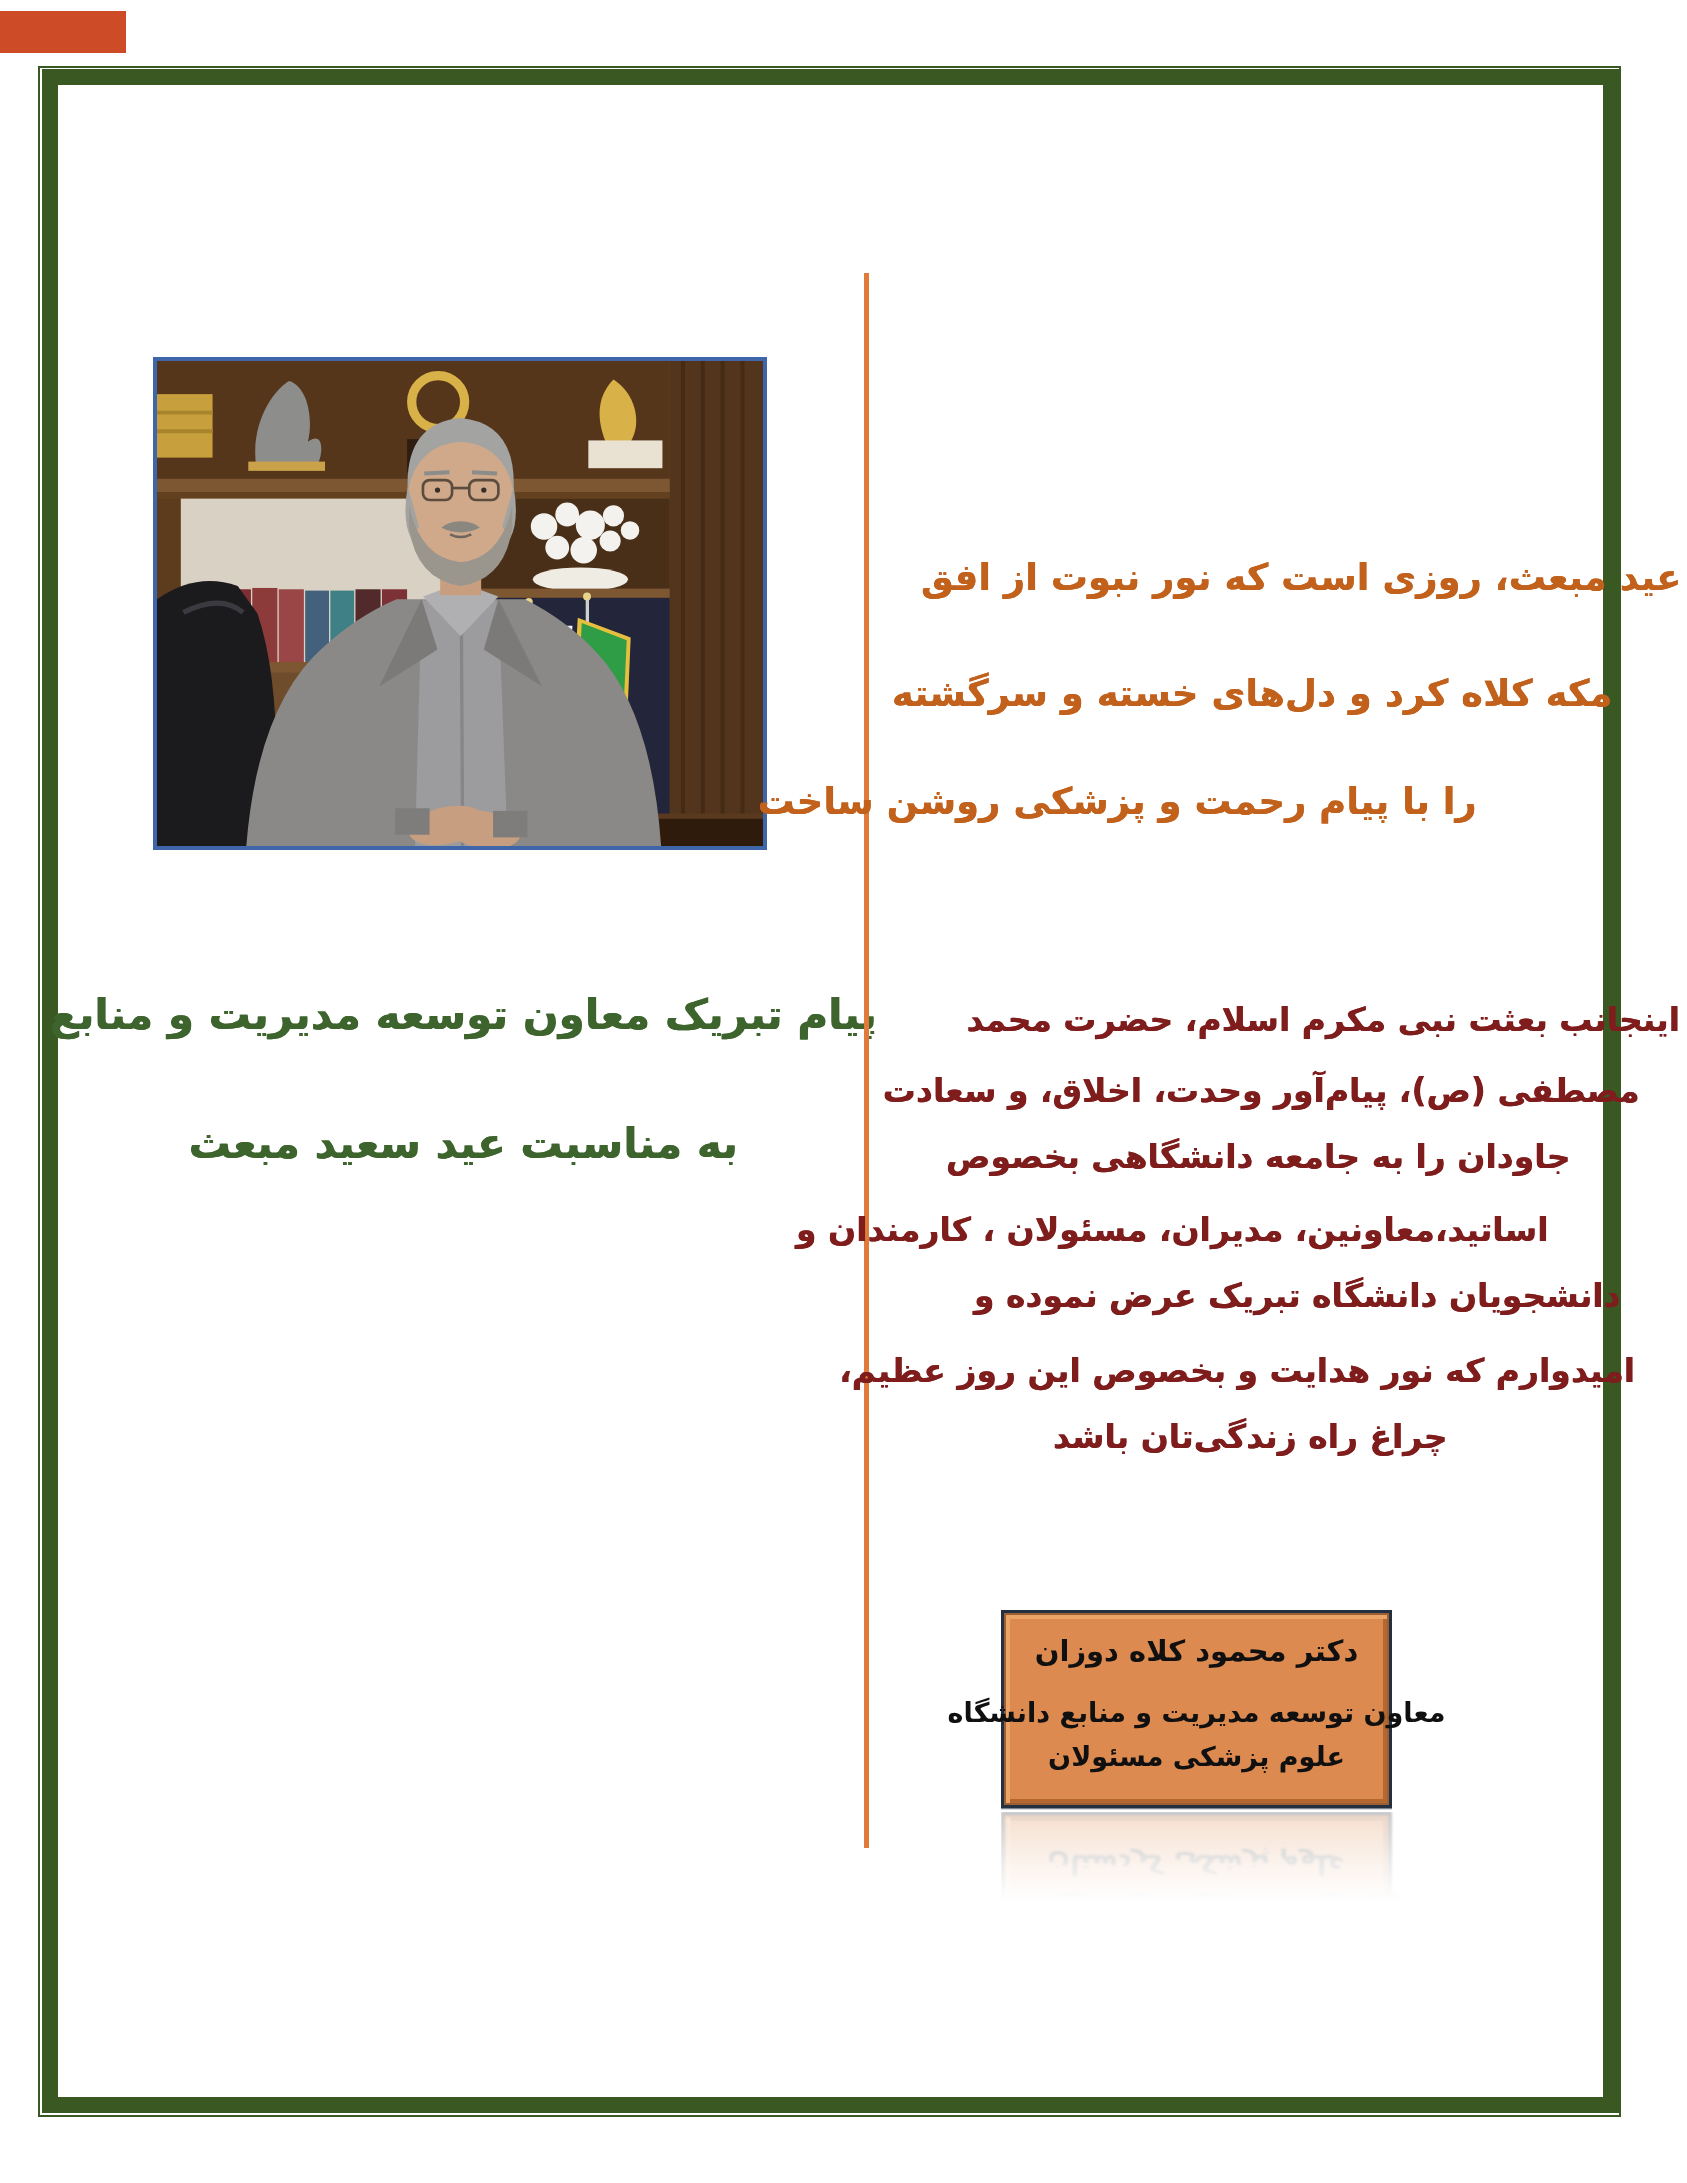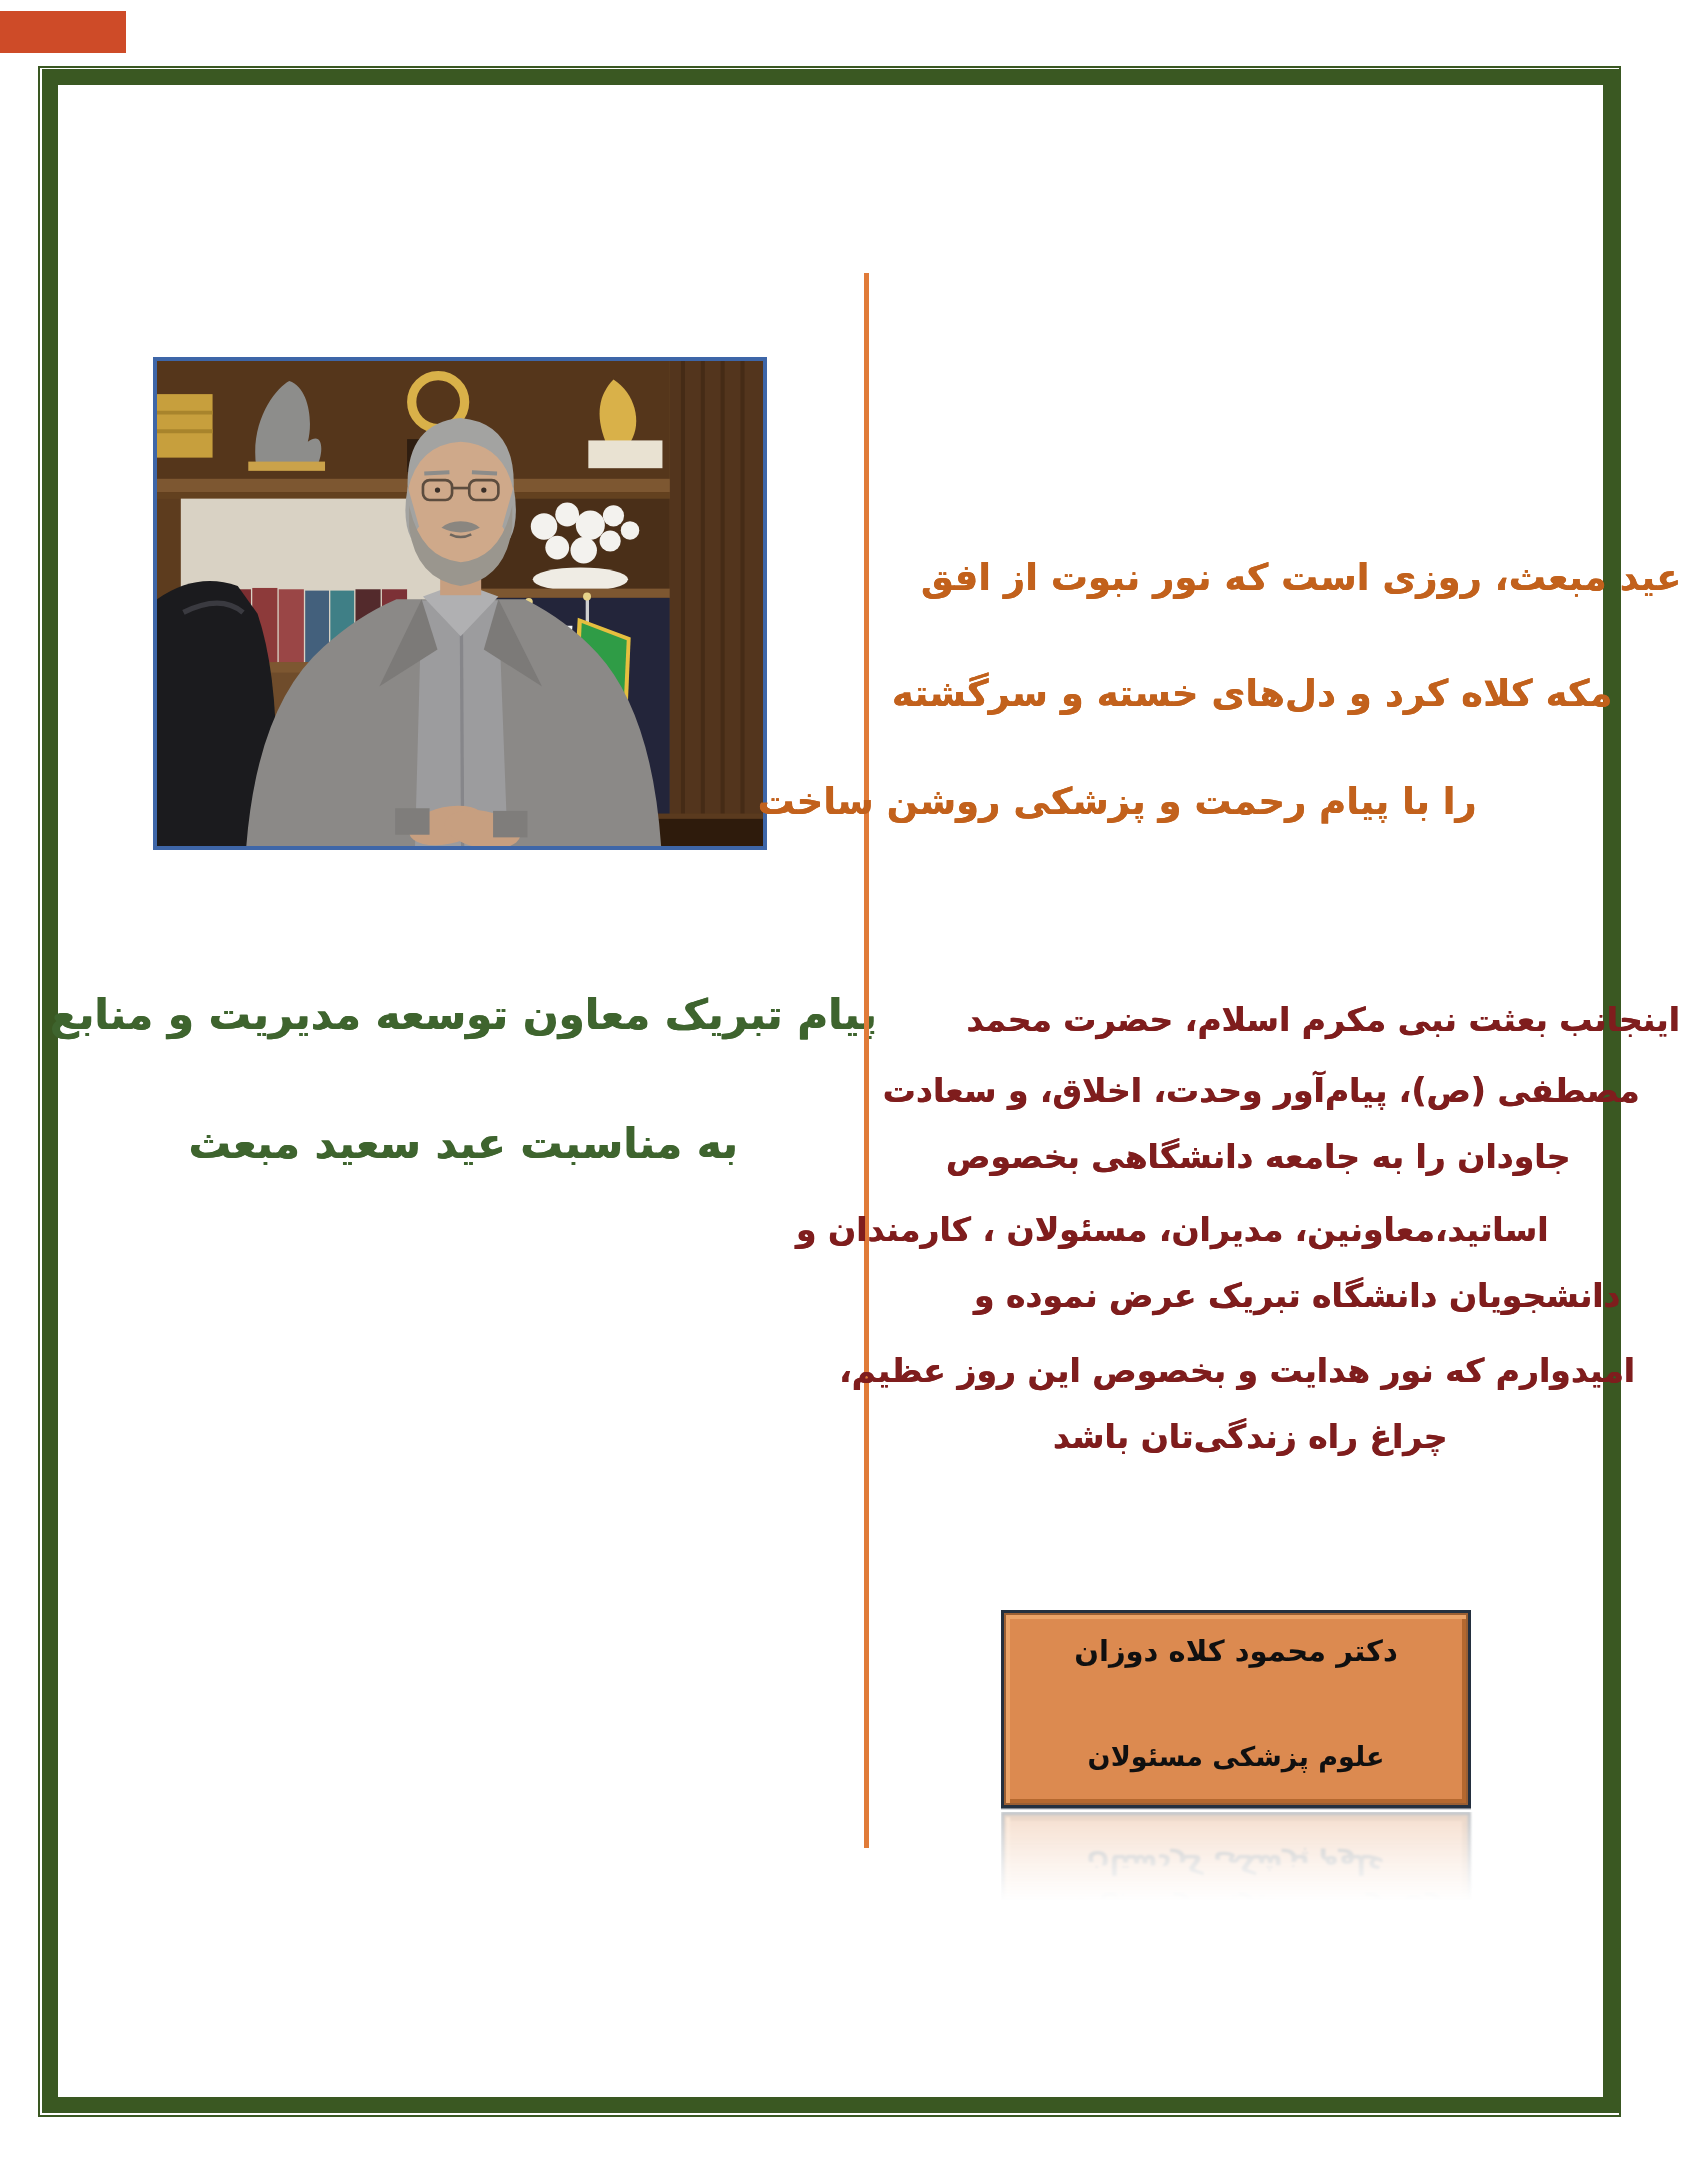--- a/index.html
+++ b/index.html
@@ -39,21 +39,21 @@
   .p1{left:1323px;top:1019px}
   .p2{left:1261px;top:1090px}
   .p3{left:1258px;top:1156px}
   .p4{left:1172px;top:1229px}
   .p5{left:1297px;top:1295px}
   .p6{left:1237px;top:1370px}
   .p7{left:1250px;top:1436px}
 
   
   .sig-box{
-    position:absolute;left:0;top:0;width:470px;height:198px;box-sizing:border-box;
+    position:absolute;left:0;top:0;width:391px;height:198px;box-sizing:border-box;
     background:#DC8A50;border:3.3px solid #24303F;
     box-shadow:inset 0 0 0 2px #9a5f33, inset 6px 6px 0 0 #EBA368, inset -6px -6px 0 0 #B4682F, 0 1.3px 0 rgba(22,32,50,.55);
     text-align:right;
   }
   .sig-wrap{left:1001px;top:1610px;width:474px;height:198px}
   .sig-line{position:absolute;left:50%;transform:translate(-50%,-50%);white-space:nowrap;direction:rtl;font-weight:700;color:#101010}
   .sig-l1{top:38px;font-size:29px}
   .sig-l2{top:99px;font-size:27px}
   .sig-l3{top:143px;font-size:27px}
 
@@ -212,20 +212,21 @@
 <div class="txt para-line p2">مصطفی (ص)، پیام‌آور وحدت، اخلاق، و سعادت</div>
 <div class="txt para-line p3">جاودان را به جامعه دانشگاهی بخصوص</div>
 <div class="txt para-line p4">اساتید،معاونین، مدیران، مسئولان ، کارمندان و</div>
 <div class="txt para-line p5">دانشجویان دانشگاه تبریک عرض نموده و</div>
 <div class="txt para-line p6">امیدوارم که نور هدایت و بخصوص این روز عظیم،</div>
 <div class="txt para-line p7">چراغ راه زندگی‌تان باشد</div>
 
 <div class="abs sig-wrap">
   <div class="sig-box">
     <div class="sig-line sig-l1">دکتر محمود کلاه دوزان</div>
+    <div class="sig-line sig-l2">معاون توسعه مدیریت و منابع دانشگاه</div>
     <div class="sig-line sig-l3">علوم پزشکی مسئولان</div>
   </div>
 </div>
 
 <div class="abs sig-reflection">
   <div class="sig-box">
     <div class="sig-line sig-l1">دکتر محمود کلاه دوزان</div>
     <div class="sig-line sig-l2">معاون توسعه مدیریت و منابع دانشگاه</div>
     <div class="sig-line sig-l3">علوم پزشکی کردستان</div>
   </div>

